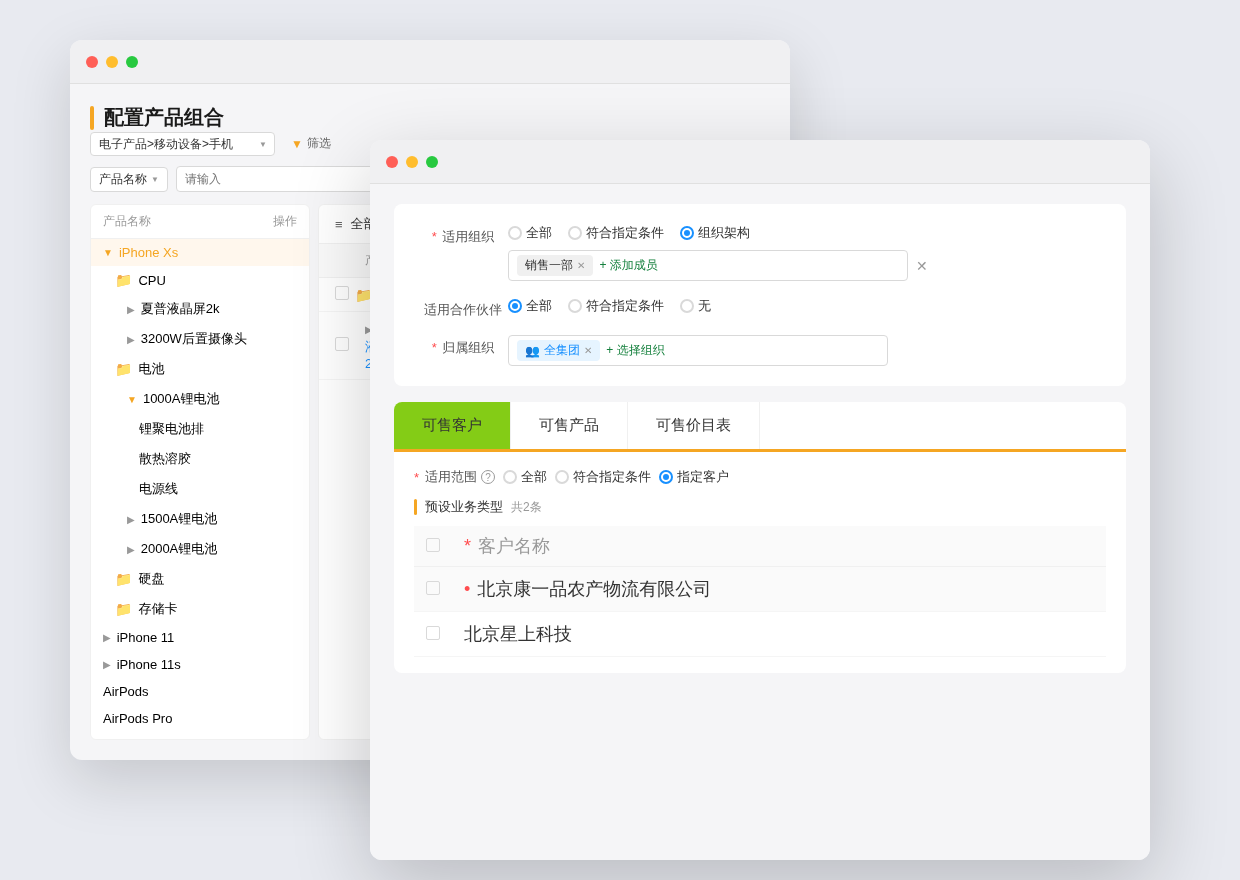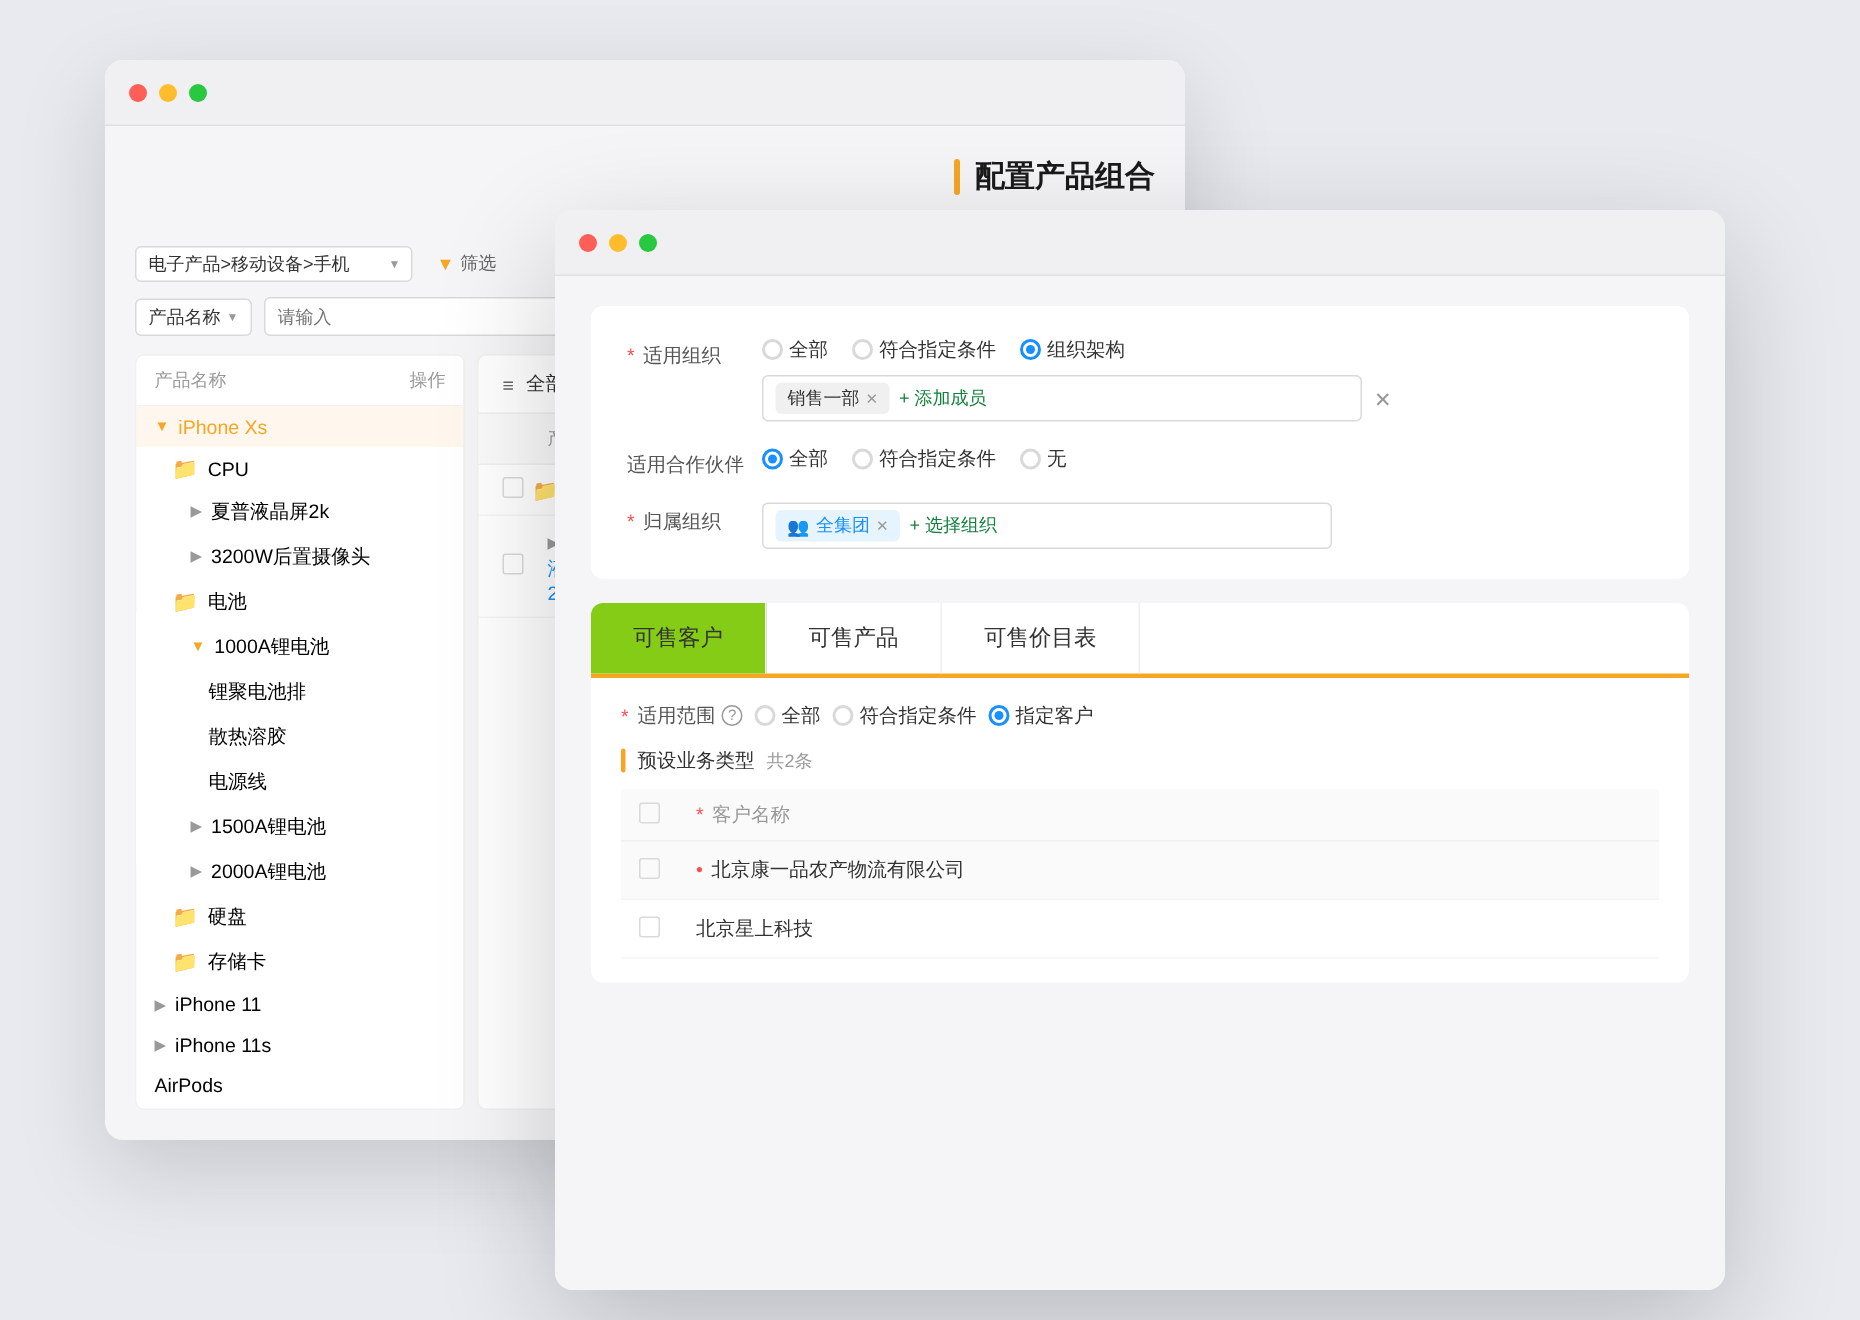--- a/index.html
+++ b/index.html
@@ -54,22 +54,21 @@
     .window-content {
       display: flex;
       flex-direction: column;
       height: calc(100% - 44px);
       padding: 20px;
     }
 
     .page-title-bar {
       display: flex;
       align-items: center;
-      margin-bottom: 32px;
-      justify-content: flex-end;
+      margin-bottom: 0;
     }
 
     .page-title-accent {
       width: 4px;
       height: 24px;
       background: #f5a623;
       border-radius: 2px;
       margin-right: 10px;
     }
 
@@ -307,20 +306,21 @@
       height: calc(100% - 44px);
       overflow-y: auto;
       background: #f5f5f7;
     }
 
     .form-section {
       background: white;
       border-radius: 8px;
       padding: 20px 24px;
       margin-bottom: 16px;
+      text-align: center;
     }
 
     .form-row {
       display: flex;
       align-items: flex-start;
       margin-bottom: 16px;
       font-size: 13px;
       color: #333;
     }
 
@@ -504,21 +504,21 @@
     }
 
     .count-badge {
       font-size: 12px;
       color: #999;
     }
 
     .data-table {
       width: 100%;
       border-collapse: collapse;
-      font-size: 13px;
+      font-size: 18px;
     }
 
     .data-table th {
       background: #fafafa;
       padding: 8px 12px;
       text-align: left;
       color: #999;
       font-weight: normal;
       border-bottom: 1px solid #f0f0f0;
     }

